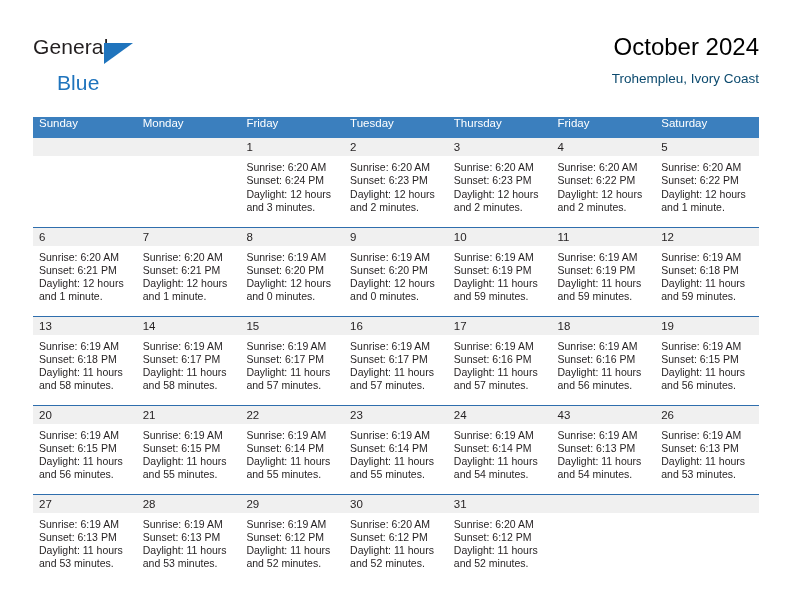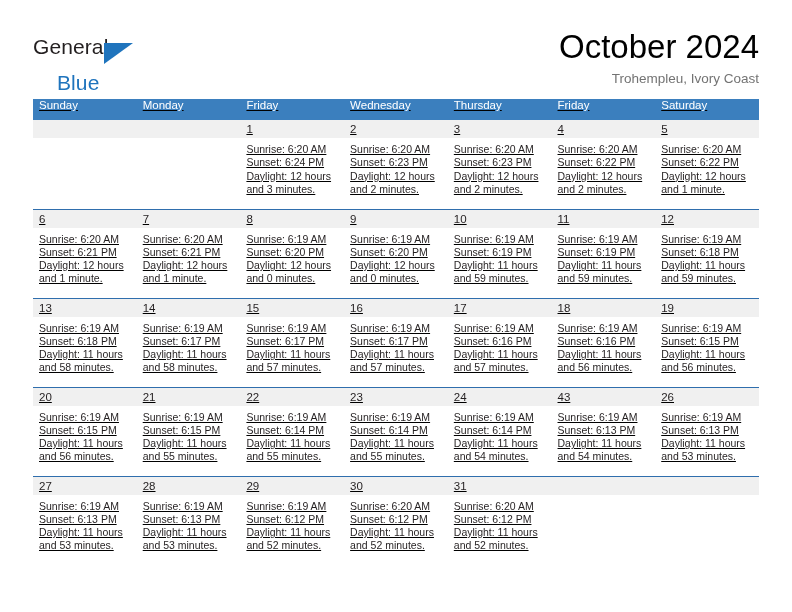--- a/index.html
+++ b/index.html
@@ -64,42 +64,41 @@
     border-bottom: 21px solid transparent;
   }
 
   .title-block {
     position: absolute;
     right: 33px;
     top: 32px;
     text-align: right;
   }
   .cal-title {
-    font-size: 33px;
+    font-size: 24px;
     color: #000000;
     line-height: 30px;
     white-space: nowrap;
   }
   .cal-subtitle {
     margin-top: 8px;
     font-size: 13.5px;
-    color: #737373;
+    color: #0c4a6e;
     line-height: 17px;
     white-space: nowrap;
   }
 
   
   .calendar {
     position: absolute;
     left: 33px;
-    top: 99px;
+    top: 117px;
     width: 726px;
     border-collapse: collapse;
     table-layout: fixed;
-    text-decoration: underline;
   }
   .calendar th,
   .calendar td {
     padding: 0;
     margin: 0;
     vertical-align: top;
   }
   .dow-row th {
     background: #3b7fbe;
     height: 21px;
@@ -161,21 +160,21 @@
     </div>
 
   </div>
 
   <table class="calendar">
     <thead>
       <tr class="dow-row">
         <th>Sunday</th>
         <th>Monday</th>
         <th>Friday</th>
-        <th>Wednesday</th>
+        <th>Tuesday</th>
         <th>Thursday</th>
         <th>Friday</th>
         <th>Saturday</th>
       </tr>
     </thead>
     <tbody>
 
       <tr class="week-row first">
         <td class="cell-blank">
           <span class="daynum"></span>

